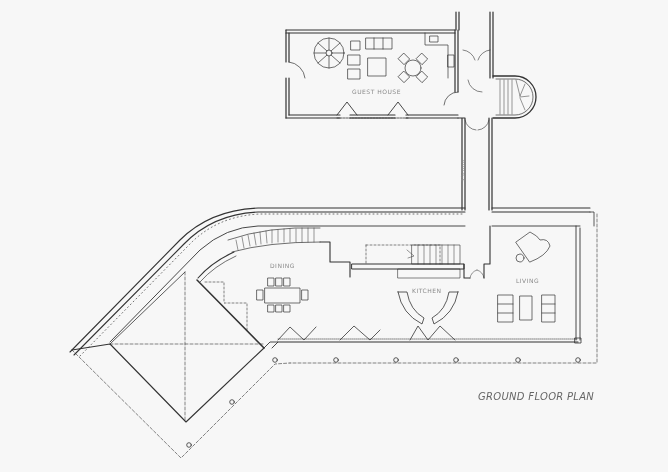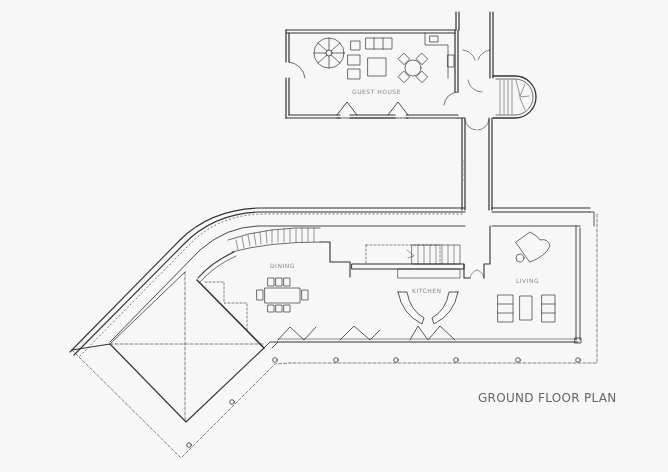--- a/index.html
+++ b/index.html
@@ -1,19 +1,19 @@
 <!DOCTYPE html>
 <html><head>
 <meta charset="utf-8">
 <style>
   html, body { margin: 0; padding: 0; }
   body { width: 668px; height: 472px; background: #f7f7f7; overflow: hidden; position: relative; font-family: "Liberation Sans", sans-serif; }
   #plan { position: absolute; left: 0; top: 0; width: 668px; height: 472px; }
   .lbl { position: absolute; font-family: "DejaVu Sans", sans-serif; color: #8a8a8a; letter-spacing: 0.5px; font-size: 6px; white-space: nowrap; }
-  .title { position: absolute; left: 478px; top: 391px; font-family: "DejaVu Sans", sans-serif; font-size: 12px; color: #666; letter-spacing: 0.3px; white-space: nowrap; }
+  .title { position: absolute; left: 478px; top: 391px; font-family: "DejaVu Sans", sans-serif; font-size: 10px; color: #666; letter-spacing: 0.3px; white-space: nowrap; font-style: italic; }
 </style>
 </head>
 <body>
 
 <svg id="plan" viewBox="0 0 668 472" xmlns="http://www.w3.org/2000/svg">
   <g fill="none" stroke="#333" stroke-width="1" stroke-linecap="round" stroke-linejoin="round">
 
     <g>
       <path d="M286 30 L455 30 M286 33 L455 33" stroke-width="1.2"></path>
       <path d="M286 30 L286 62 M289 33 L289 62 M286 78 L286 118 M289 78 L289 115" stroke-width="1.2"></path>

